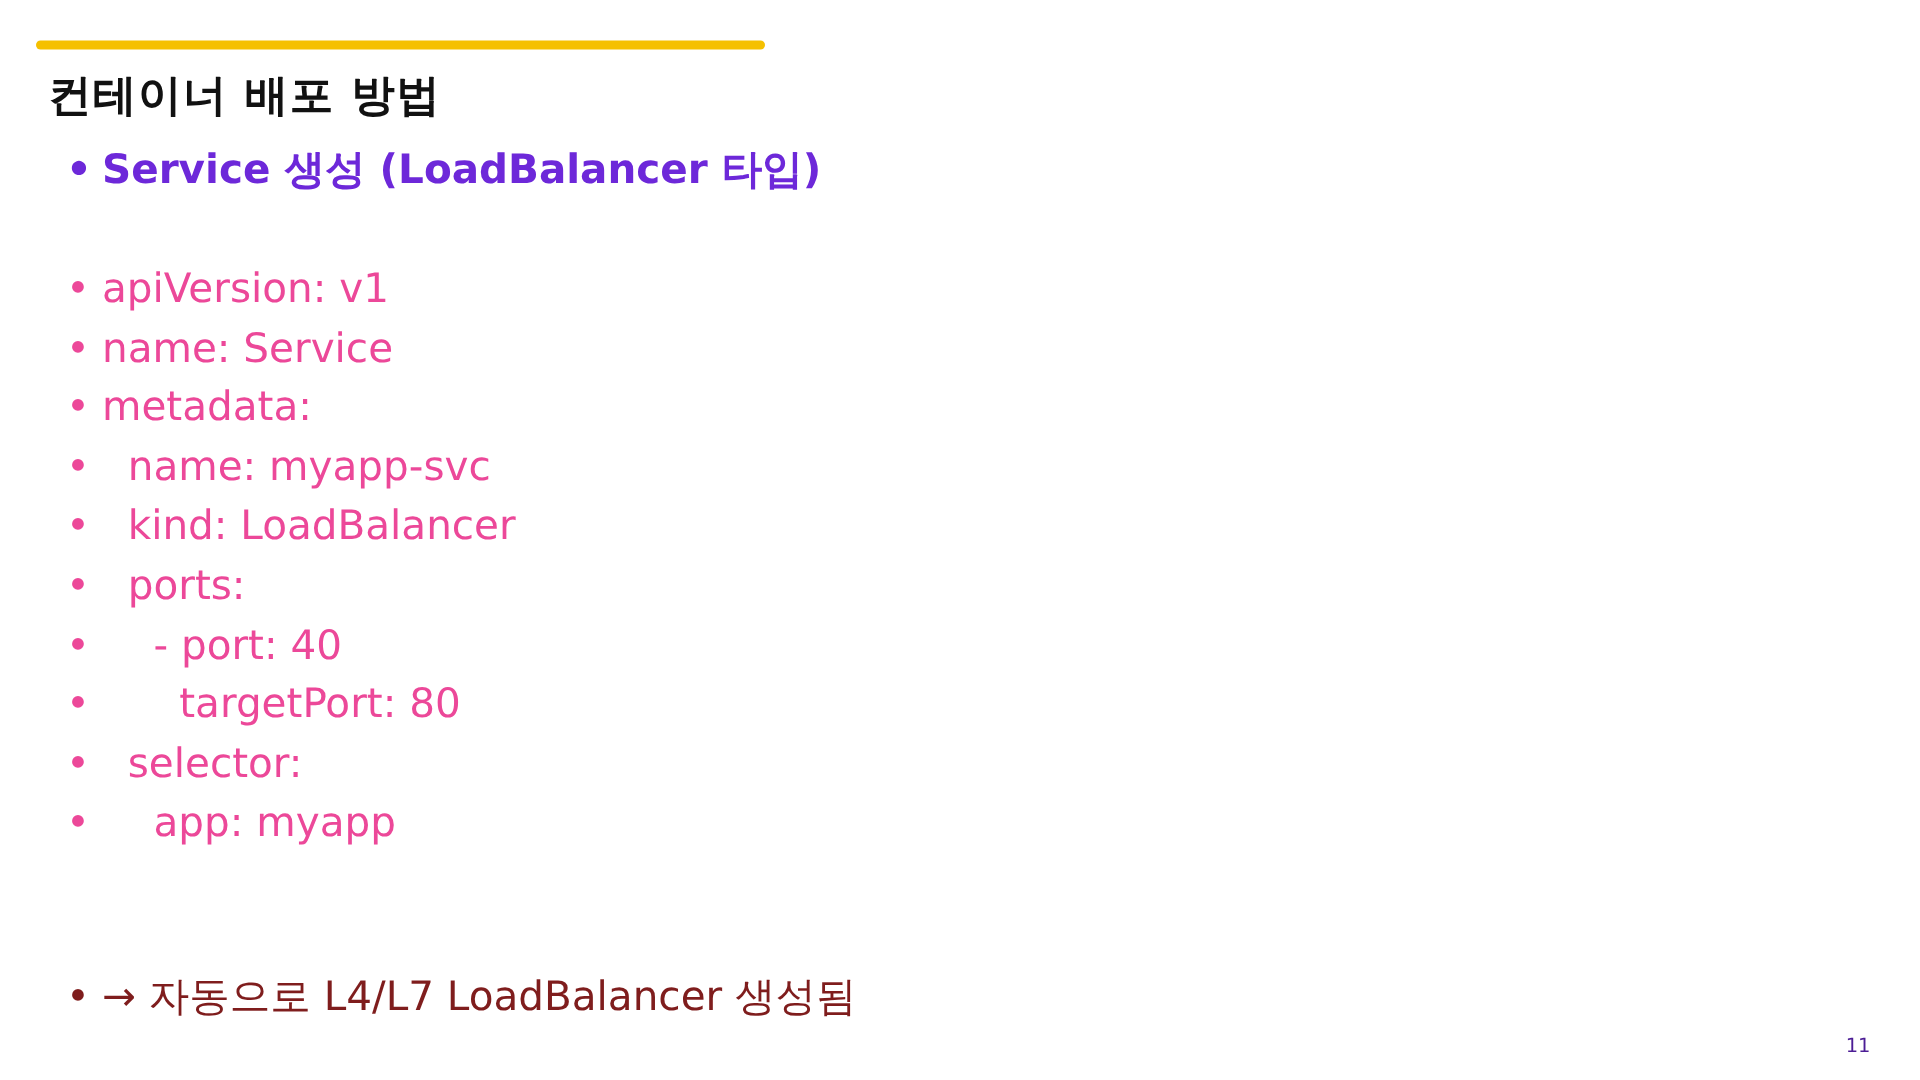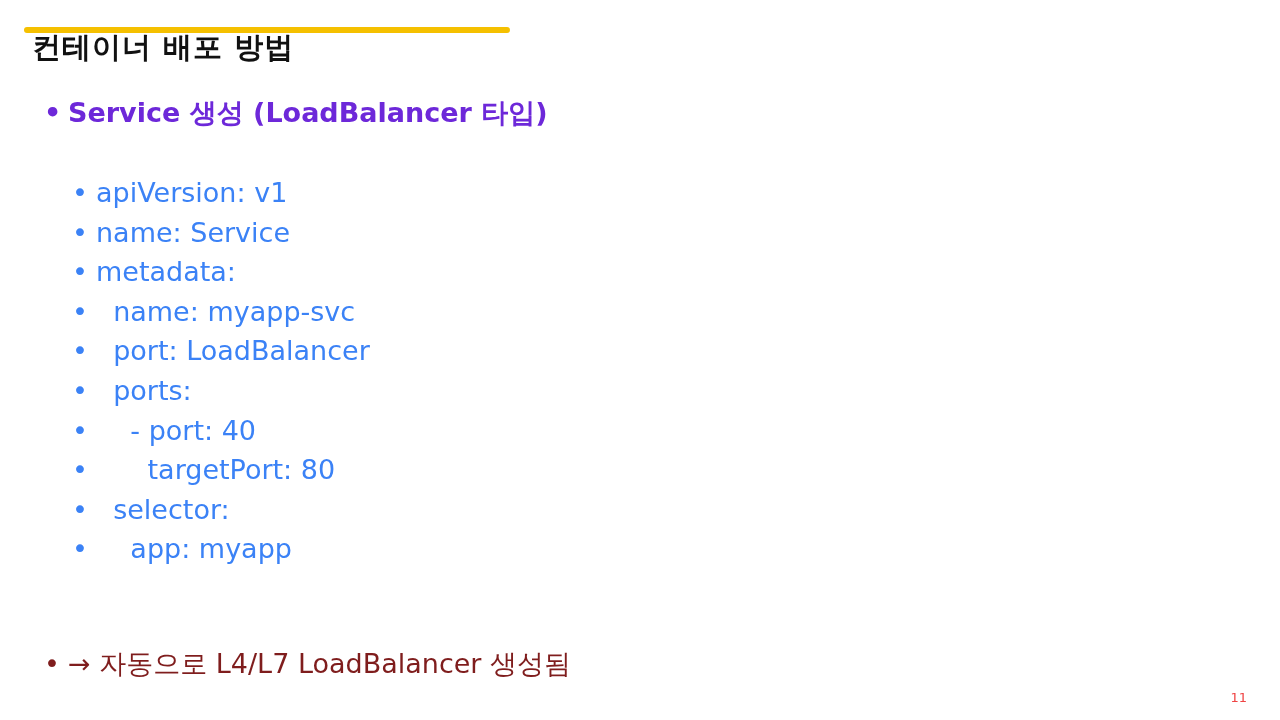--- a/index.html
+++ b/index.html
@@ -20,21 +20,21 @@
       left: 24px;
       top: 27px;
       width: 486px;
       height: 6px;
       border-radius: 3px;
       background: #f5c000;
     }
     .slide-title {
       position: absolute;
       left: 32px;
-      top: 28px;
+      top: 44px;
       font-size: 29px;
       font-weight: bold;
       color: #111111;
       letter-spacing: 1px;
     }
     .subtitle {
       position: absolute;
       left: 44px;
       top: 95px;
       font-size: 27px;
@@ -52,22 +52,21 @@
       top: 173px;
       margin: 0;
       padding: 0;
       list-style: none;
     }
     .bullets li {
       height: 39.6px;
       line-height: 39.6px;
       font-size: 27px;
       white-space: pre;
-      color: #3b82f6;
-      margin-left: 28px;
+      color: #ec4899;
     }
     .bullets li .bullet {
       display: inline-block;
       width: 24px;
     }
     .footer-line {
       position: absolute;
       left: 44px;
       top: 646px;
       font-size: 27px;
@@ -76,38 +75,38 @@
     }
     .footer-line .bullet {
       display: inline-block;
       width: 24px;
     }
     .page-number {
       position: absolute;
       right: 33px;
       top: 690px;
       font-size: 13px;
-      color: #ef4444;
+      color: #4c1d95;
     }
   </style>
 </head>
 <body>
 
 <div class="accent-bar"></div>
 
 <div class="slide-title">컨테이너 배포 방법</div>
 
 <div class="subtitle"><span class="bullet">•</span><span>Service 생성 (LoadBalancer 타입)</span></div>
 
 <ul class="bullets">
   <li><span class="bullet">•</span><span>apiVersion: v1</span></li>
   <li><span class="bullet">•</span><span>name: Service</span></li>
   <li><span class="bullet">•</span><span>metadata:</span></li>
   <li><span class="bullet">•</span><span>  name: myapp-svc</span></li>
-  <li><span class="bullet">•</span><span>  port: LoadBalancer</span></li>
+  <li><span class="bullet">•</span><span>  kind: LoadBalancer</span></li>
   <li><span class="bullet">•</span><span>  ports:</span></li>
   <li><span class="bullet">•</span><span>    - port: 40</span></li>
   <li><span class="bullet">•</span><span>      targetPort: 80</span></li>
   <li><span class="bullet">•</span><span>  selector:</span></li>
   <li><span class="bullet">•</span><span>    app: myapp</span></li>
 </ul>
 
 <div class="footer-line"><span class="bullet">•</span><span>→ 자동으로 L4/L7 LoadBalancer 생성됨</span></div>
 
 <div class="page-number">11</div>

